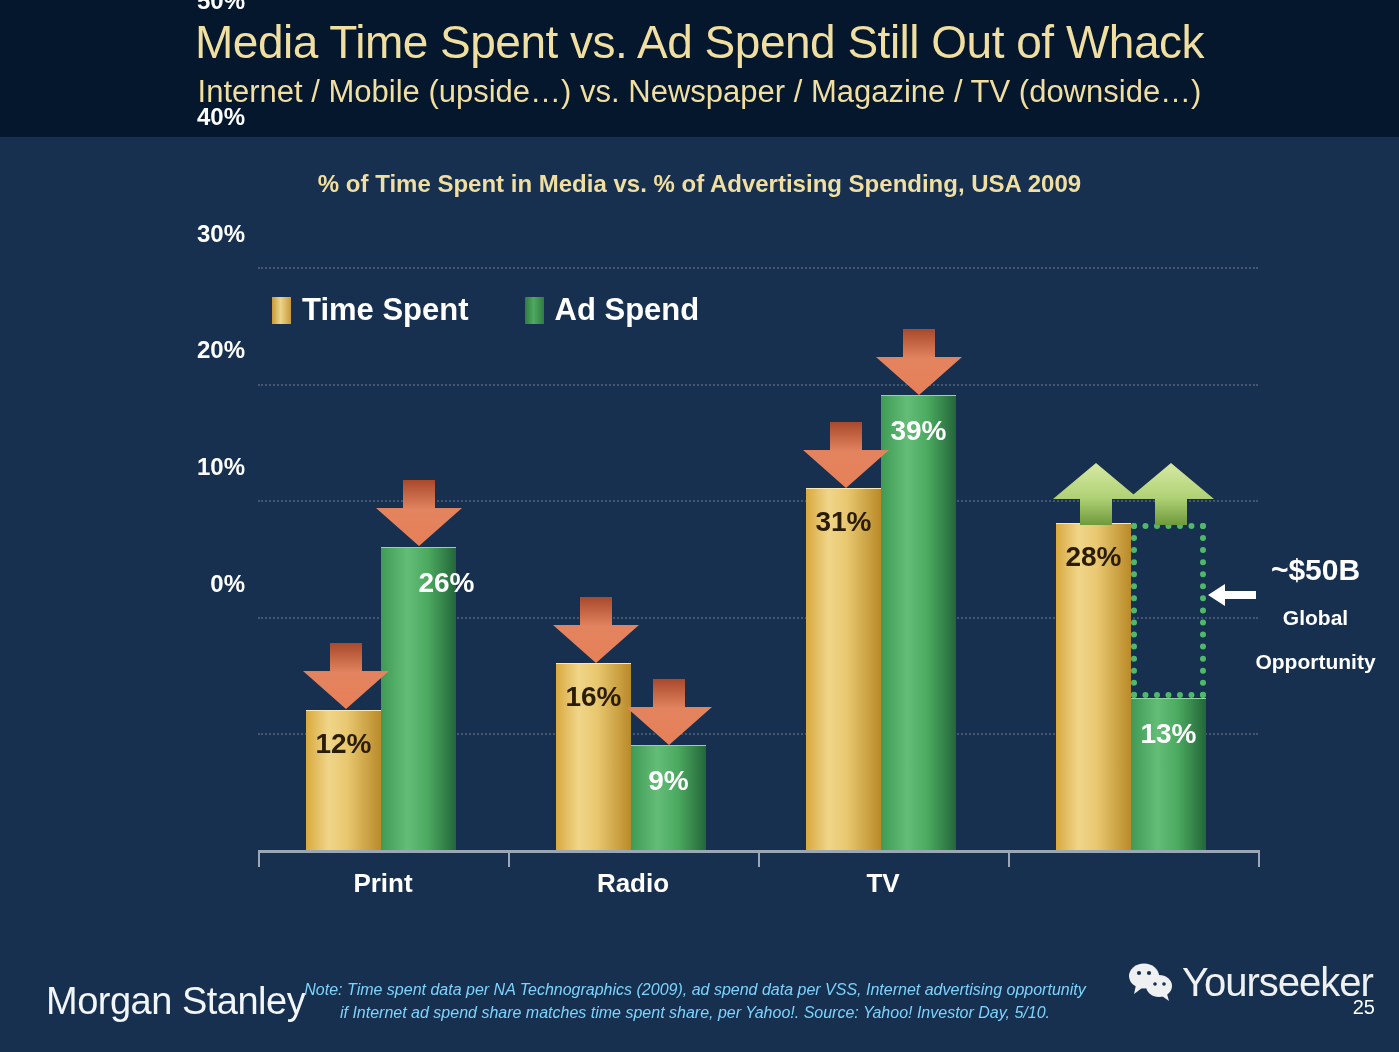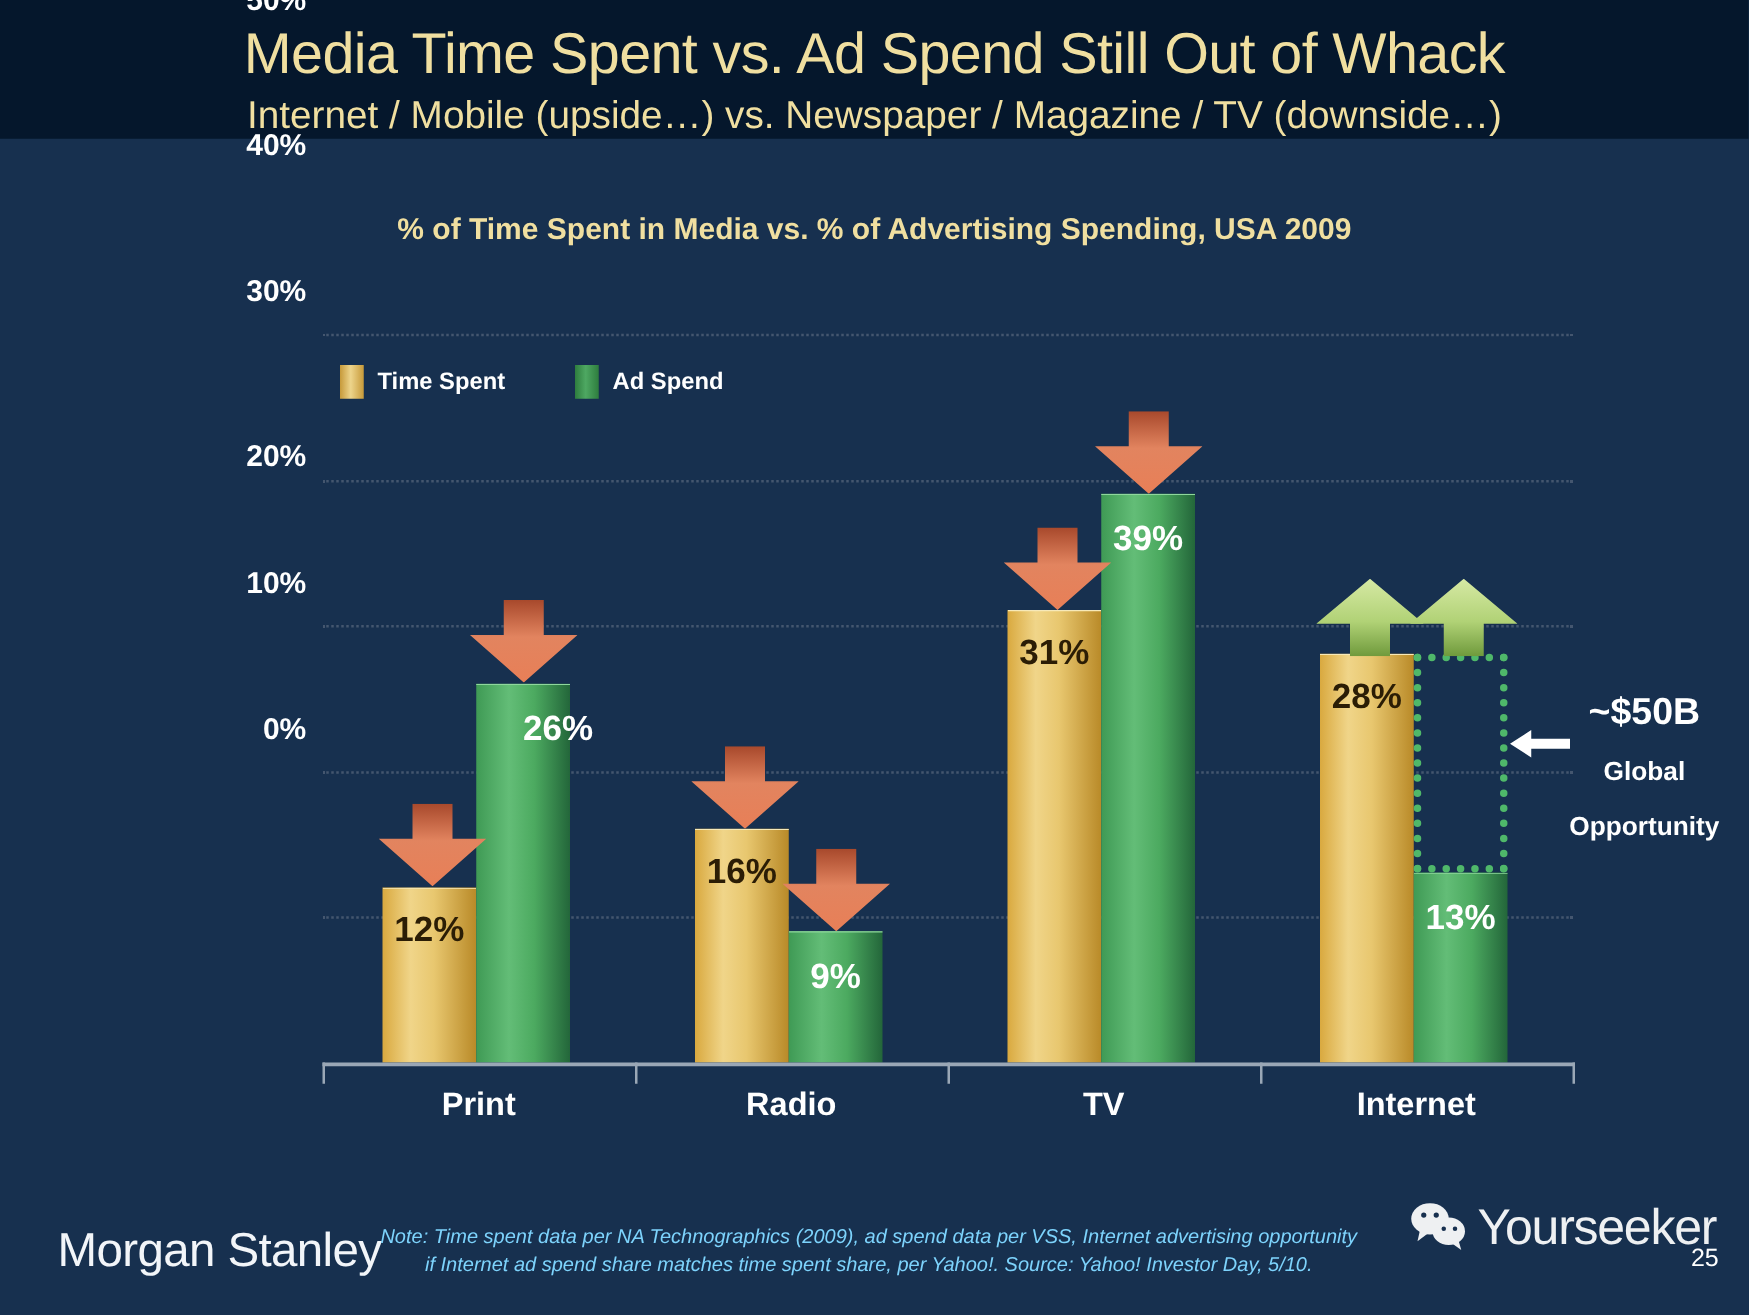--- a/index.html
+++ b/index.html
@@ -7,21 +7,21 @@
     width:1399px;height:1052px;
     background:#17304f;
     font-family:"Liberation Sans", sans-serif;
     overflow:hidden;
     position:relative;
   }
   #slide{position:absolute;inset:0;}
 
   
   .header-band{
-    position:absolute;left:0;top:0;width:1399px;height:111px;
+    position:absolute;left:0;top:0;width:1399px;height:137px;
     background:#05172c;
   }
   .slide-title{
     position:absolute;left:0;top:15px;width:1399px;
     text-align:center;
     font-size:46px;font-weight:400;letter-spacing:-0.5px;
     color:#f0dfa0;
     white-space:nowrap;
   }
   .slide-subtitle{
@@ -67,21 +67,21 @@
 
   
   .legend{
     position:absolute;left:272px;top:292px;
     display:flex;align-items:center;gap:56px;
   }
   .legend-item{display:flex;align-items:center;gap:11px;}
   .legend-swatch{width:19px;height:27px;display:block;}
   .sw-gold{background:linear-gradient(to right,#c79a3a,#edd48b 45%,#c79a3a);}
   .sw-green{background:linear-gradient(to right,#2e7d3e,#4ea862 45%,#2e7d3e);}
-  .legend-label{font-size:19px;font-weight:bold;color:#ffffff;white-space:nowrap;text-align:right;}
+  .legend-label{font-size:31px;font-weight:bold;color:#ffffff;white-space:nowrap;text-align:right;}
 
   
   .bar{
     position:absolute;bottom:0;
   }
   .bar-gold{
     background:linear-gradient(to right,#d9a93f 0%,#f0d589 30%,#e8c76f 55%,#b98a28 100%);
     box-shadow:inset 0 1px 0 #f7e9b8;
   }
   .bar-green{
@@ -157,21 +157,21 @@
     <div class="slide-title">Media Time Spent vs. Ad Spend Still Out of Whack</div>
     <div class="slide-subtitle">Internet / Mobile (upside…) vs. Newspaper / Magazine / TV (downside…)</div>
   </div>
 
   <div class="chart-title">% of Time Spent in Media vs. % of Advertising Spending, USA 2009</div>
 
   <div class="ytick-wrap">
     <div class="ylabel-tick" style="top:-13px;">50%</div>
     <div class="ylabel-tick" style="top:103px;">40%</div>
     <div class="ylabel-tick" style="top:220px;">30%</div>
-    <div class="ylabel-tick" style="top:352px;margin-left:22px;">20%</div>
+    <div class="ylabel-tick" style="top:336px;margin-left:22px;">20%</div>
     <div class="ylabel-tick" style="top:453px;">10%</div>
     <div class="ylabel-tick" style="top:570px;">0%</div>
   </div>
 
   <div class="plot">
 
     <div class="gridline" style="top:0px;"></div>
     <div class="gridline" style="top:117px;"></div>
     <div class="gridline" style="top:233px;"></div>
     <div class="gridline" style="top:350px;"></div>
@@ -267,21 +267,20 @@
   <div class="axis-x"></div>
   <div class="xtick" style="left:258px;"></div>
   <div class="xtick" style="left:508px;"></div>
   <div class="xtick" style="left:758px;"></div>
   <div class="xtick" style="left:1008px;"></div>
   <div class="xtick" style="left:1258px;"></div>
 
   <div class="cat-label" style="left:258px;width:250px;">Print</div>
   <div class="cat-label" style="left:508px;width:250px;">Radio</div>
   <div class="cat-label" style="left:758px;width:250px;">TV</div>
-  <div class="cat-label" style="left:1008px;width:250px;">Internet</div>
 
   <div class="legend">
     <div class="legend-item">
       <span class="legend-swatch sw-gold"></span>
       <span class="legend-label">Time Spent</span>
     </div>
     <div class="legend-item">
       <span class="legend-swatch sw-green"></span>
       <span class="legend-label">Ad Spend</span>
     </div>

